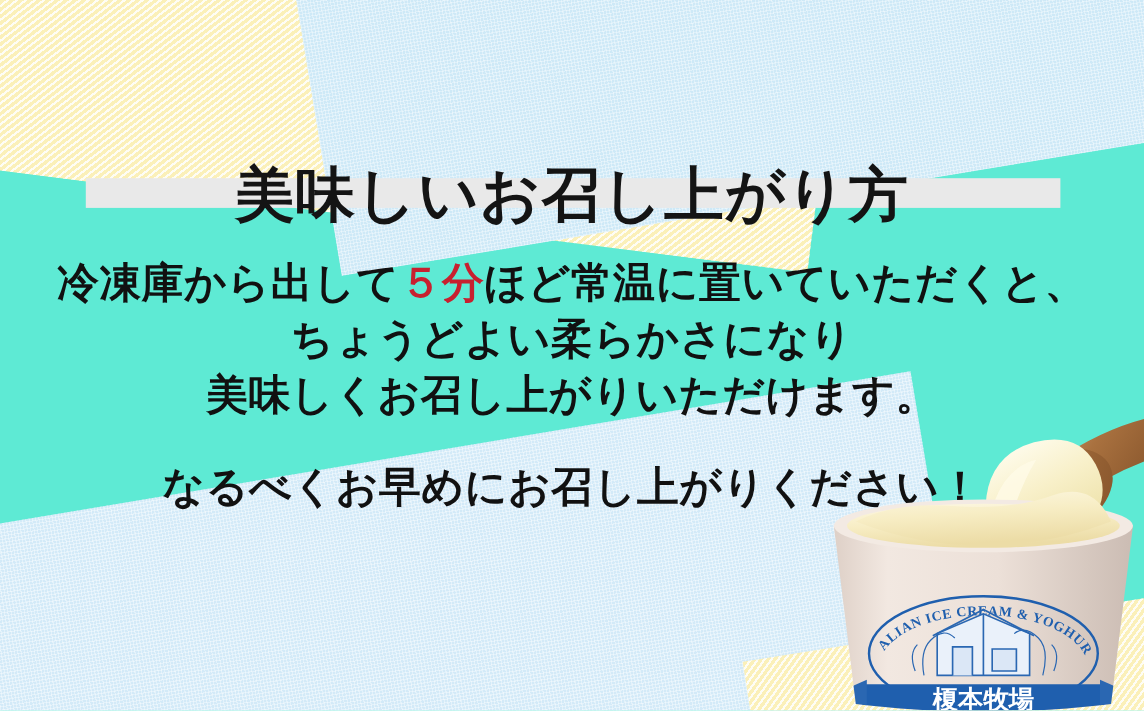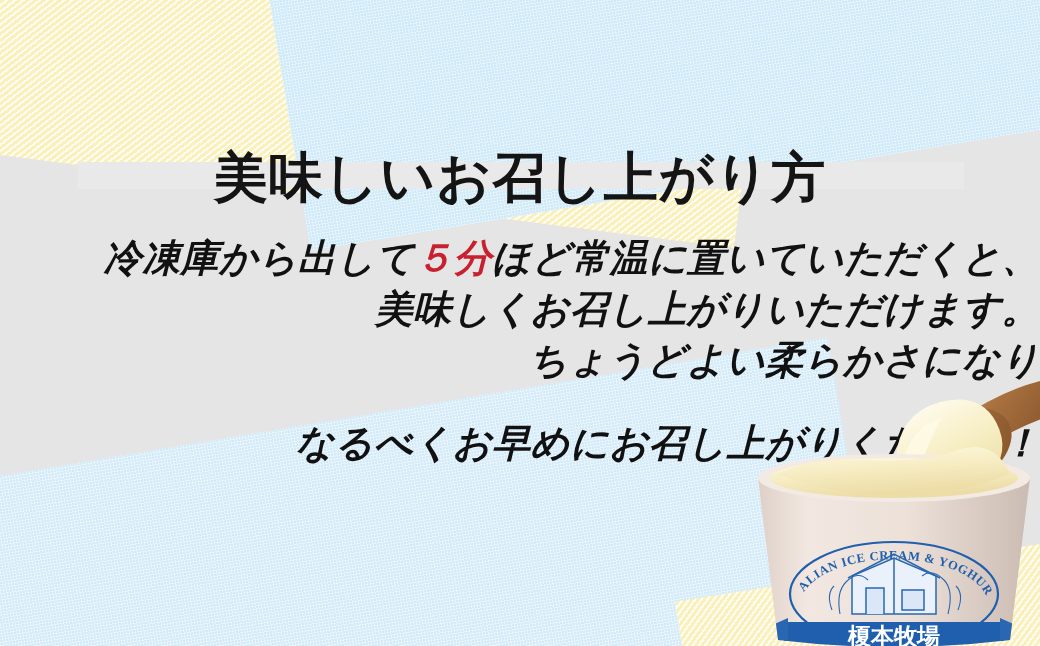--- a/index.html
+++ b/index.html
@@ -6,21 +6,21 @@
   html, body {
     margin: 0;
     padding: 0;
     background: #ffffff;
   }
   #page {
     position: relative;
     width: 1040px;
     height: 646px;
     overflow: hidden;
-    background: #e5e5e5;
+    background: #5eead4;
     font-family: "Liberation Sans", "DejaVu Sans", sans-serif;
   }
 
   
   .band {
     position: absolute;
     pointer-events: none;
   }
 
   
@@ -134,23 +134,22 @@
     color: #141414;
     white-space: nowrap;
   }
 
   
   #body-copy {
     position: absolute;
     left: 0;
     top: 233px;
     width: 1040px;
-    text-align: right;
+    text-align: center;
     color: #111111;
-    font-style: italic;
   }
   .para {
     margin: 0;
   }
   #para-1 { margin-bottom: 32px; }
   .line {
     font-size: 38px;
     font-weight: 700;
     line-height: 51px;
     letter-spacing: 0.5px;
@@ -190,22 +189,22 @@
 
   <div id="heading-wrap">
     <div id="heading-underline"></div>
     <h1 id="page-title">美味しいお召し上がり方</h1>
   </div>
 
   <div id="body-copy">
 
     <div class="para" id="para-1">
       <div class="line"><span>冷凍庫から出して</span><span class="accent">５分</span><span>ほど常温に置いていただくと、</span></div>
+      <div class="line">ちょうどよい柔らかさになり</div>
       <div class="line">美味しくお召し上がりいただけます。</div>
-      <div class="line">ちょうどよい柔らかさになり</div>
     </div>
 
     <div class="para" id="para-2">
       <div class="line">なるべくお早めにお召し上がりください！</div>
     </div>
 
   </div>
 
   <div id="ice-cream-photo">
     <span class="sr">榎本牧場のアイスクリームのカップと木製スプーン</span>

